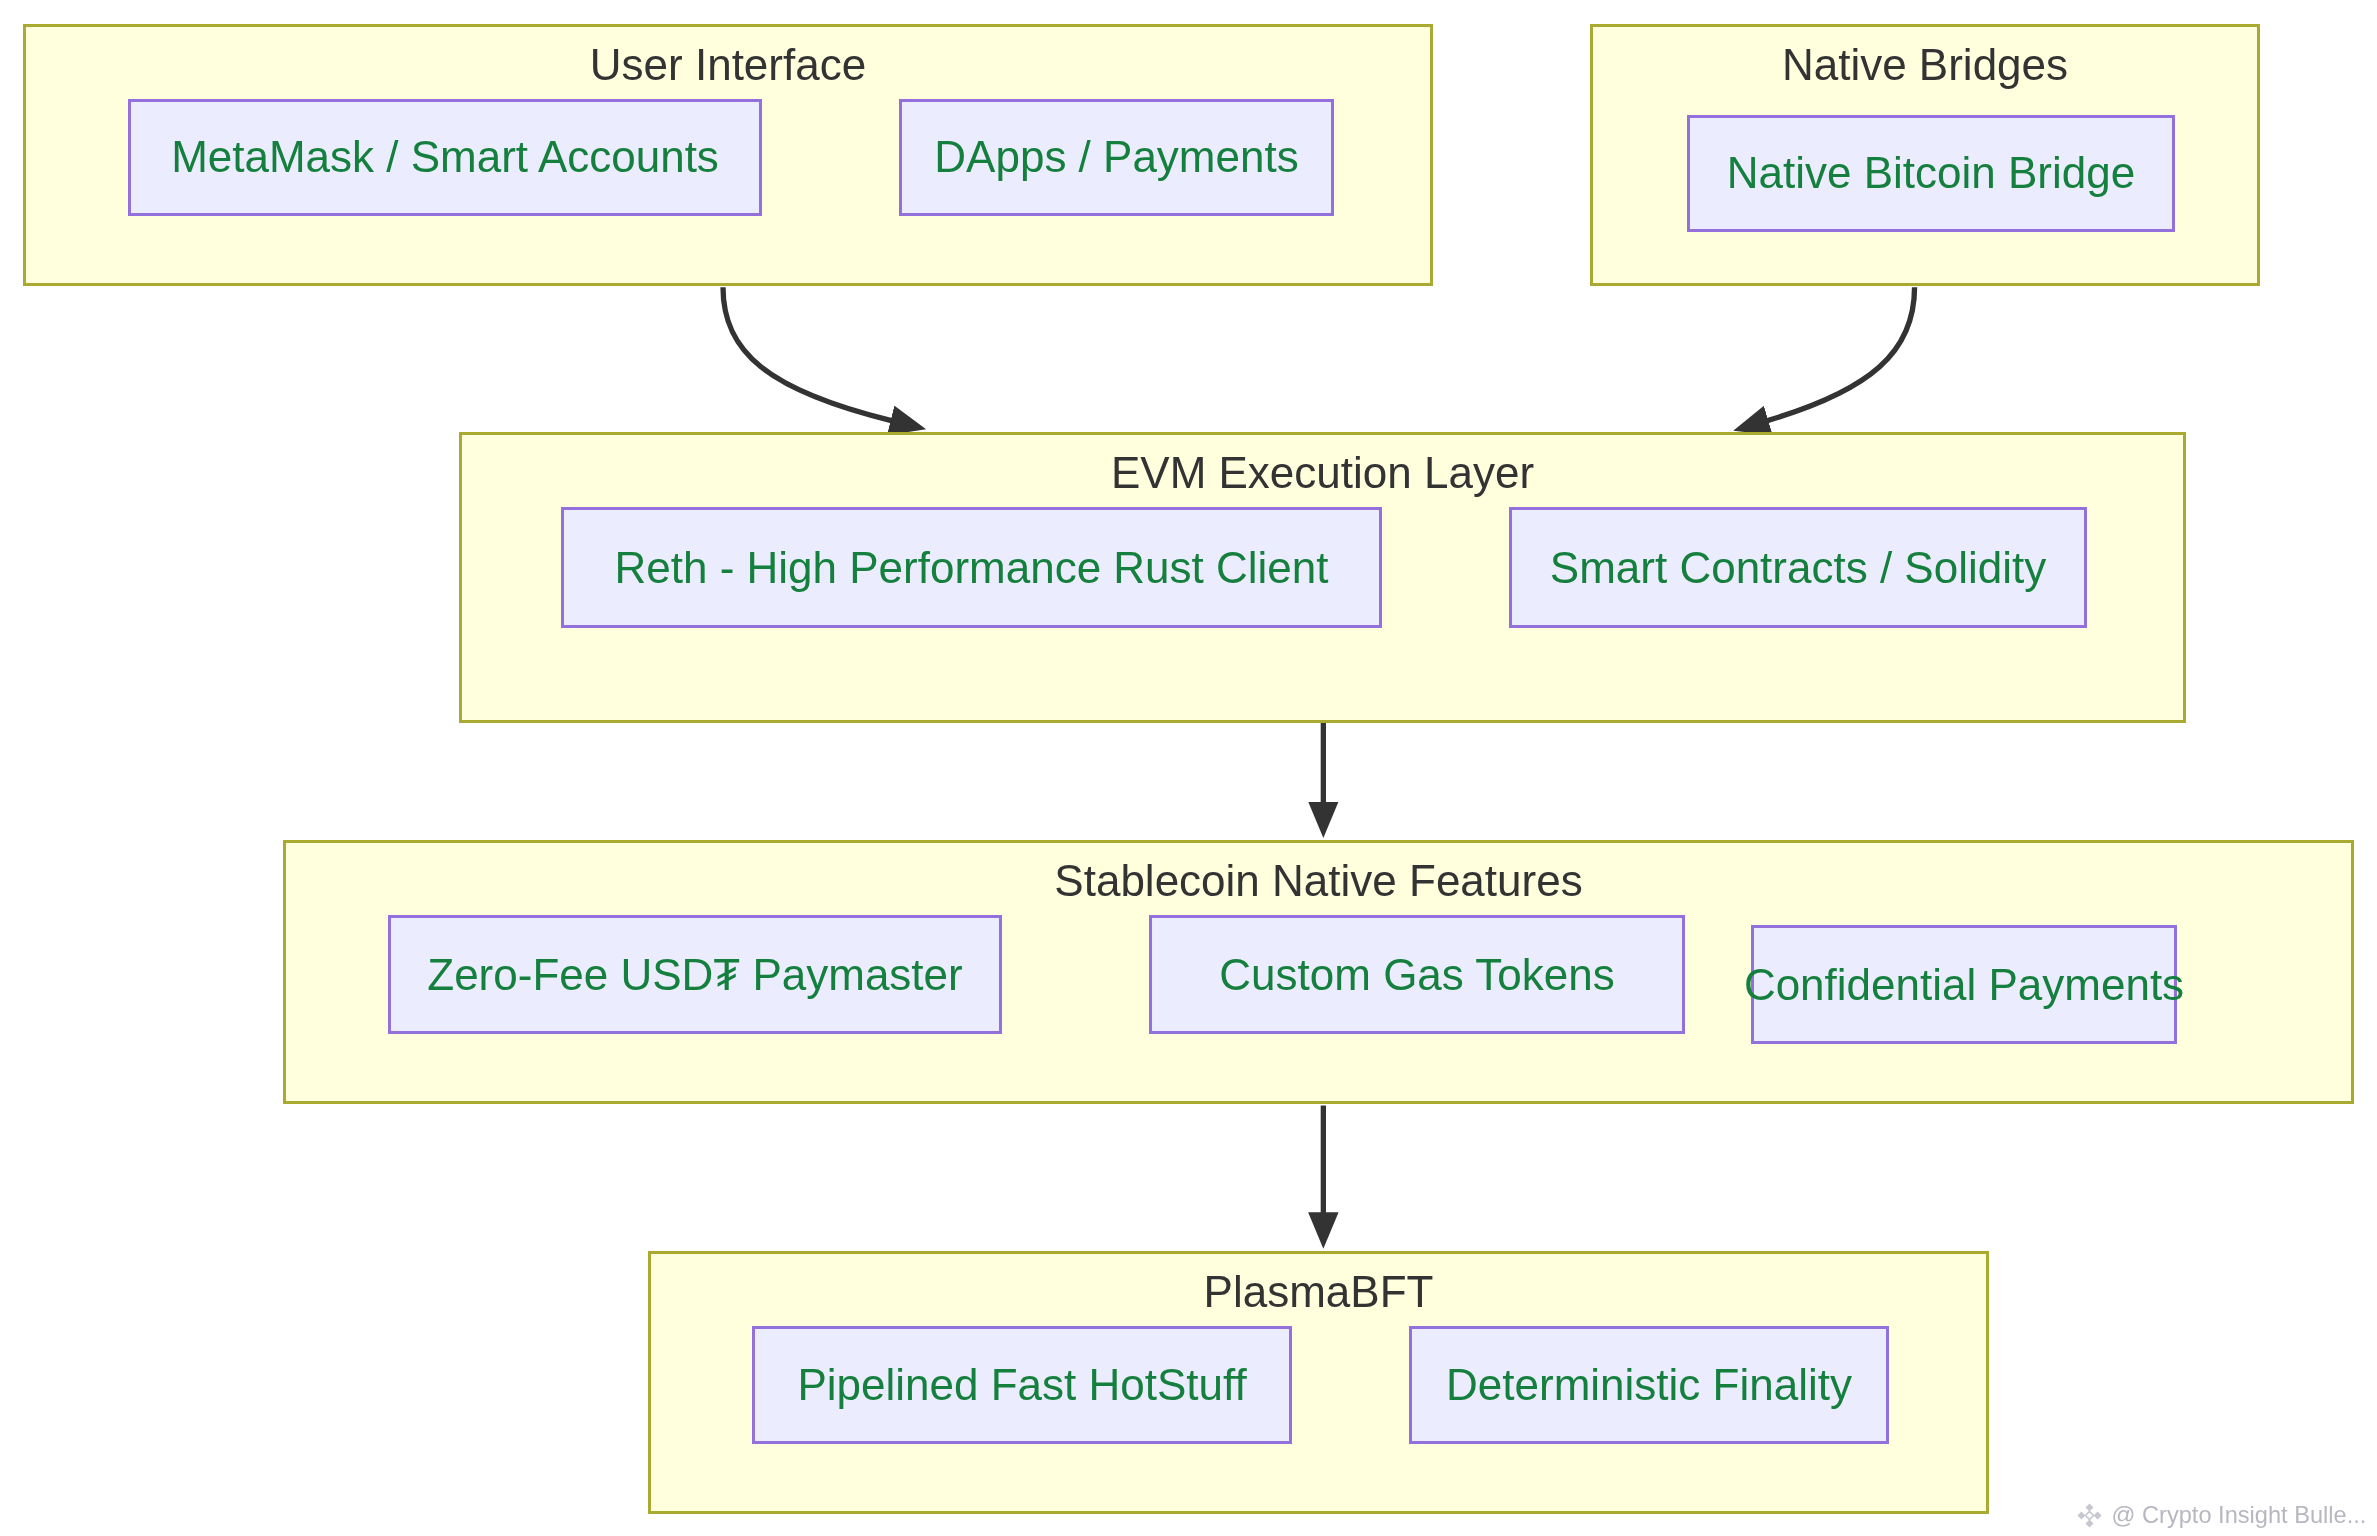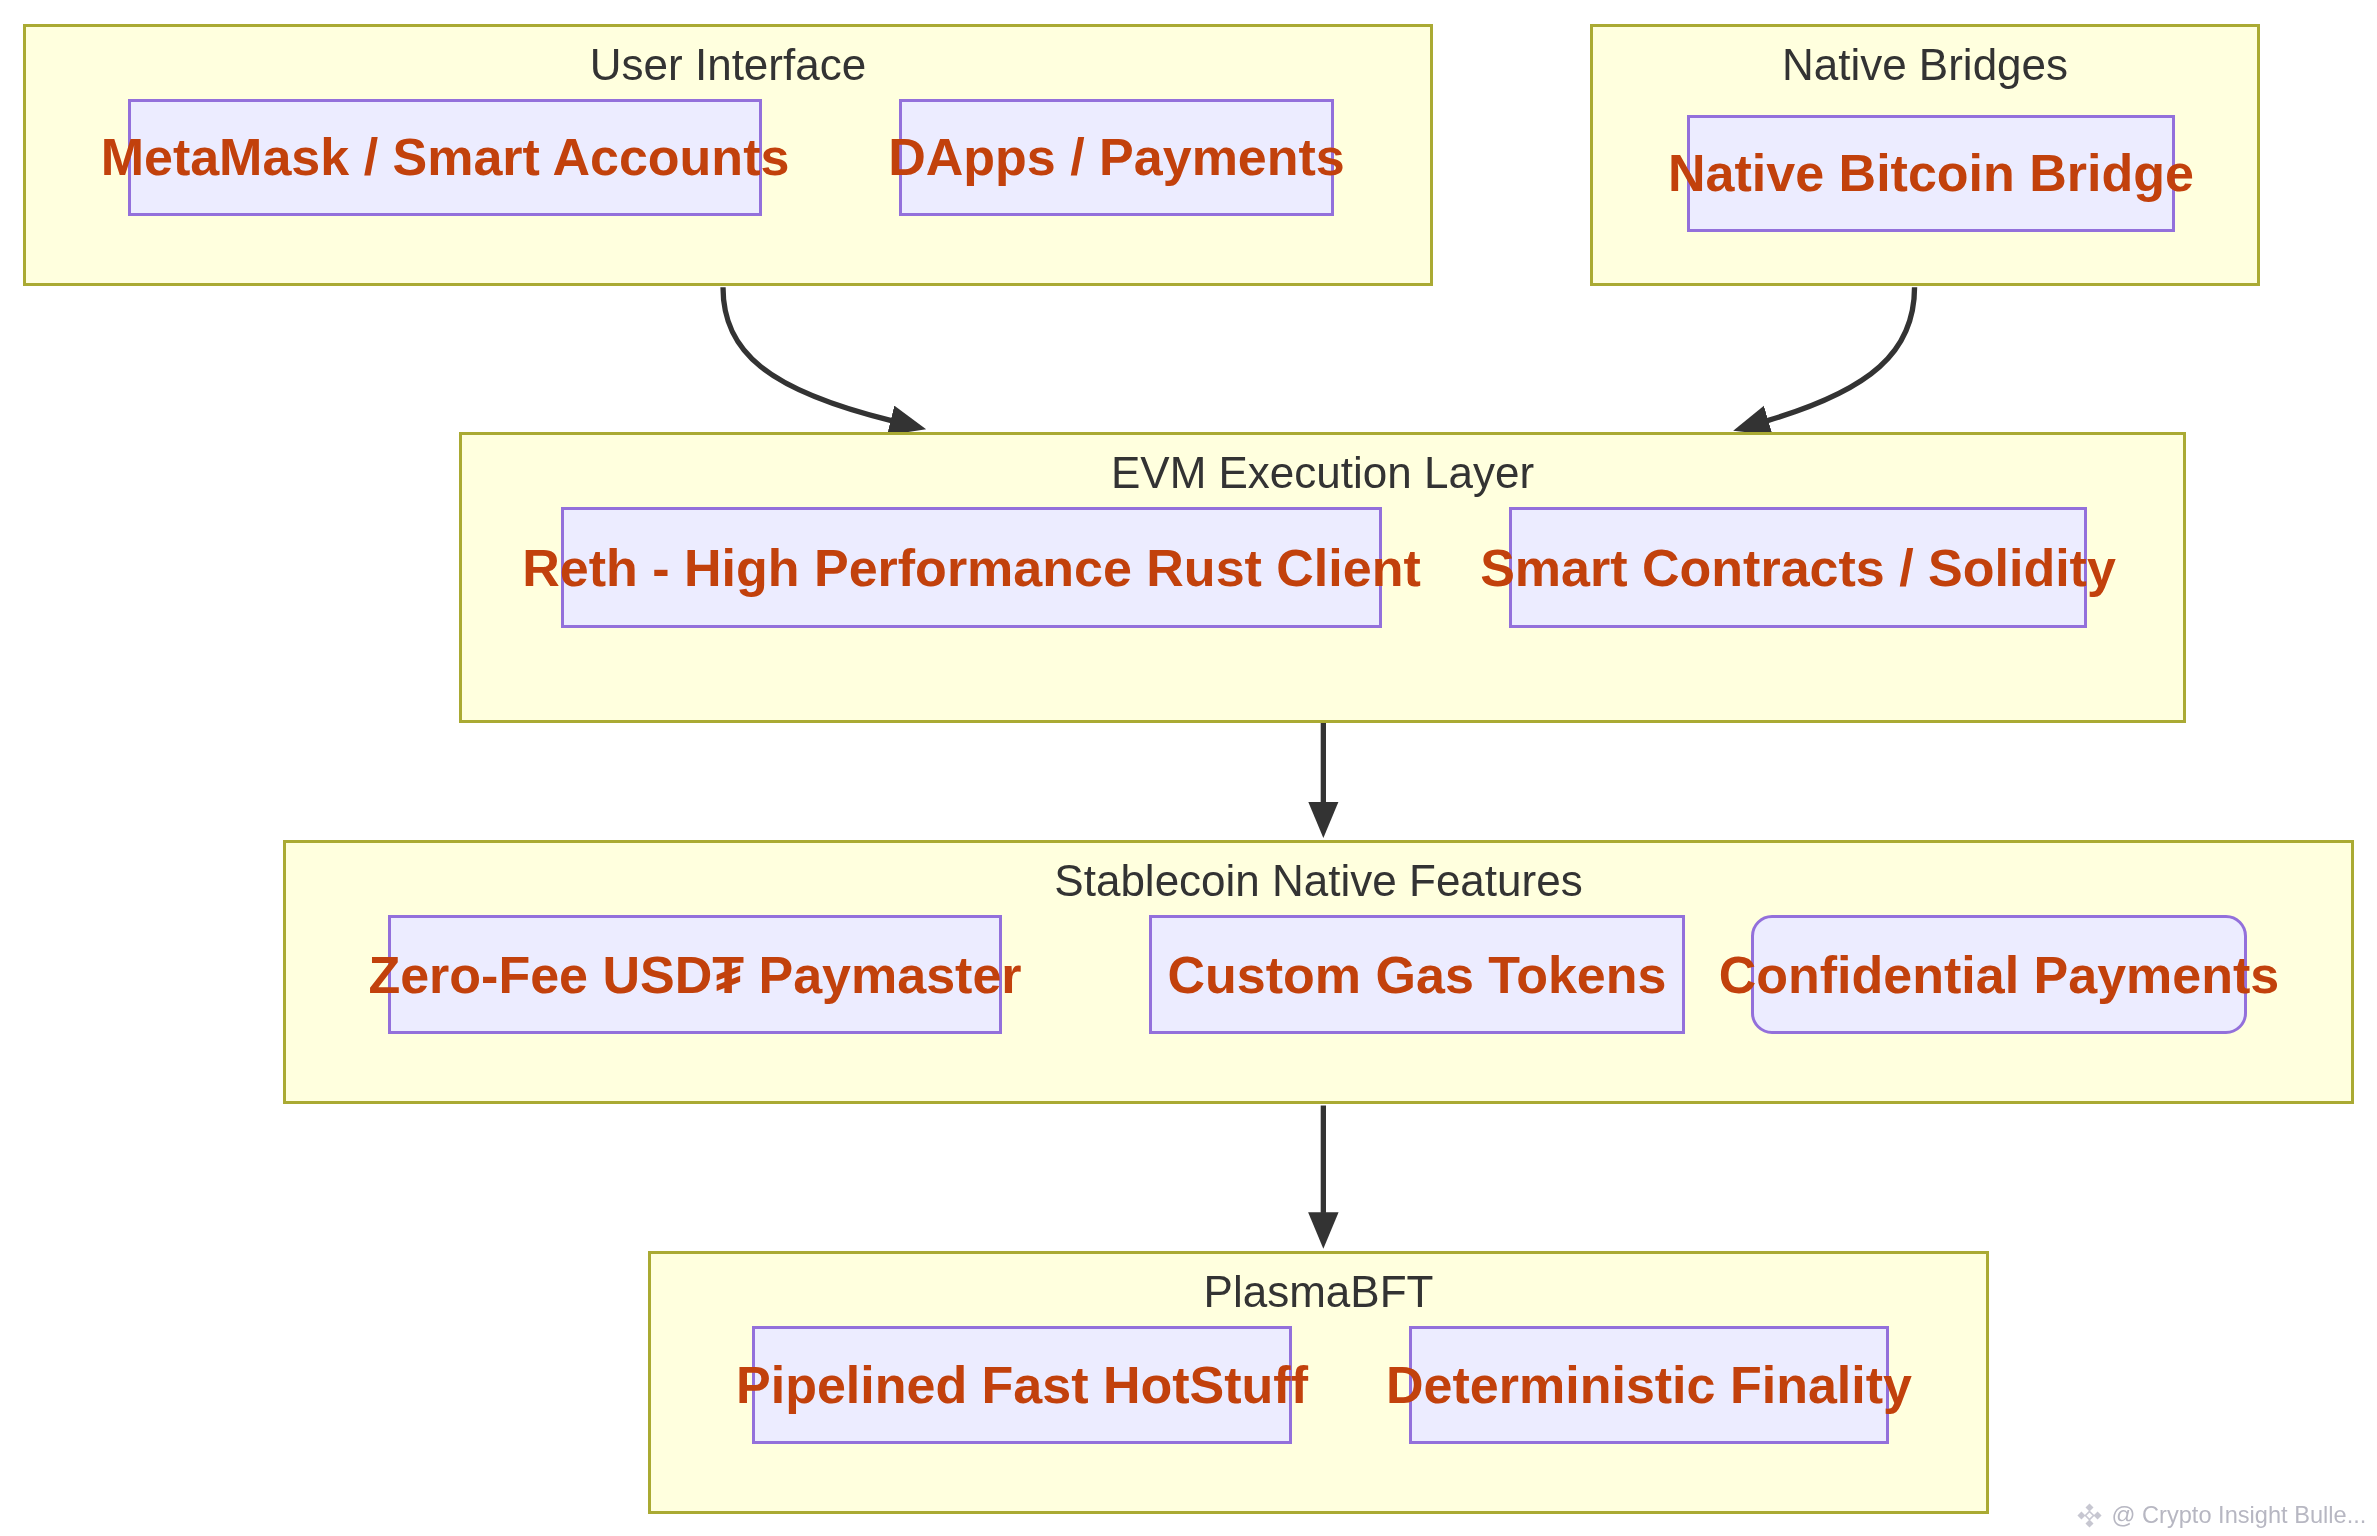--- a/index.html
+++ b/index.html
@@ -34,24 +34,23 @@
     white-space: nowrap;
   }
   .node {
     position: absolute;
     background: #ececff;
     border: 3px solid #9370db;
     box-sizing: border-box;
     display: flex;
     align-items: center;
     justify-content: center;
-    font-size: 52px;
-    color: #c2410c;
+    font-size: 44px;
+    color: #15803d;
     white-space: nowrap;
-    font-weight: bold;
   }
   #edge-layer {
     position: absolute;
     left: 0;
     top: 0;
     width: 2377px;
     height: 1536px;
     pointer-events: none;
   }
   .watermark {
@@ -98,21 +97,21 @@
   <div class="cluster" style="left:459px; top:432px; width:1727px; height:291px;">
     <div class="cluster-title">EVM Execution Layer</div>
     <div class="node" style="left:99px; top:72px; width:821px; height:121px;">Reth - High Performance Rust Client</div>
     <div class="node" style="left:1047px; top:72px; width:578px; height:121px;">Smart Contracts / Solidity</div>
   </div>
 
   <div class="cluster" style="left:283px; top:840px; width:2071px; height:264px;">
     <div class="cluster-title">Stablecoin Native Features</div>
     <div class="node" style="left:102px; top:72px; width:614px; height:119px;">Zero-Fee USD₮ Paymaster</div>
     <div class="node" style="left:863px; top:72px; width:536px; height:119px;">Custom Gas Tokens</div>
-    <div class="node" style="left:1465px; top:72px; width:496px; height:119px;border-radius:21px;">Confidential Payments</div>
+    <div class="node" style="left:1465px; top:82px; width:426px; height:119px;">Confidential Payments</div>
   </div>
 
   <div class="cluster" style="left:648px; top:1251px; width:1341px; height:263px;">
     <div class="cluster-title">PlasmaBFT</div>
     <div class="node" style="left:101px; top:72px; width:540px; height:118px;">Pipelined Fast HotStuff</div>
     <div class="node" style="left:758px; top:72px; width:480px; height:118px;">Deterministic Finality</div>
   </div>
 
   <div class="watermark">
     <svg width="29" height="29" viewBox="0 0 36 36">

